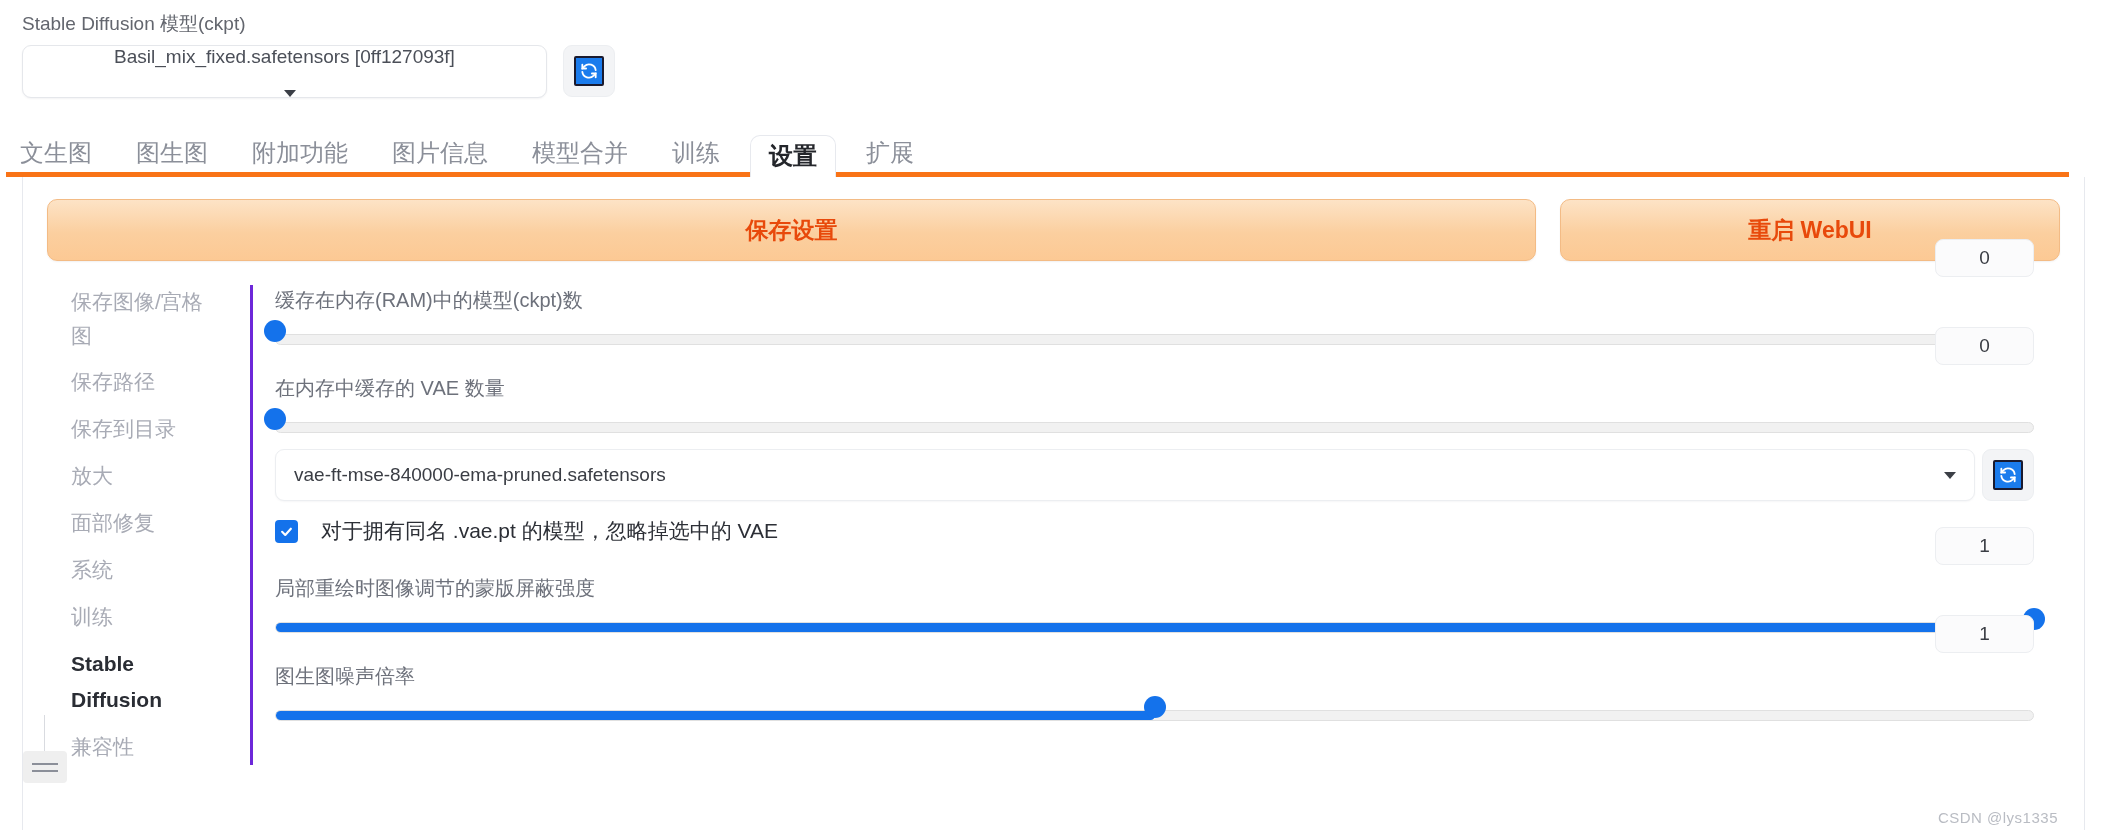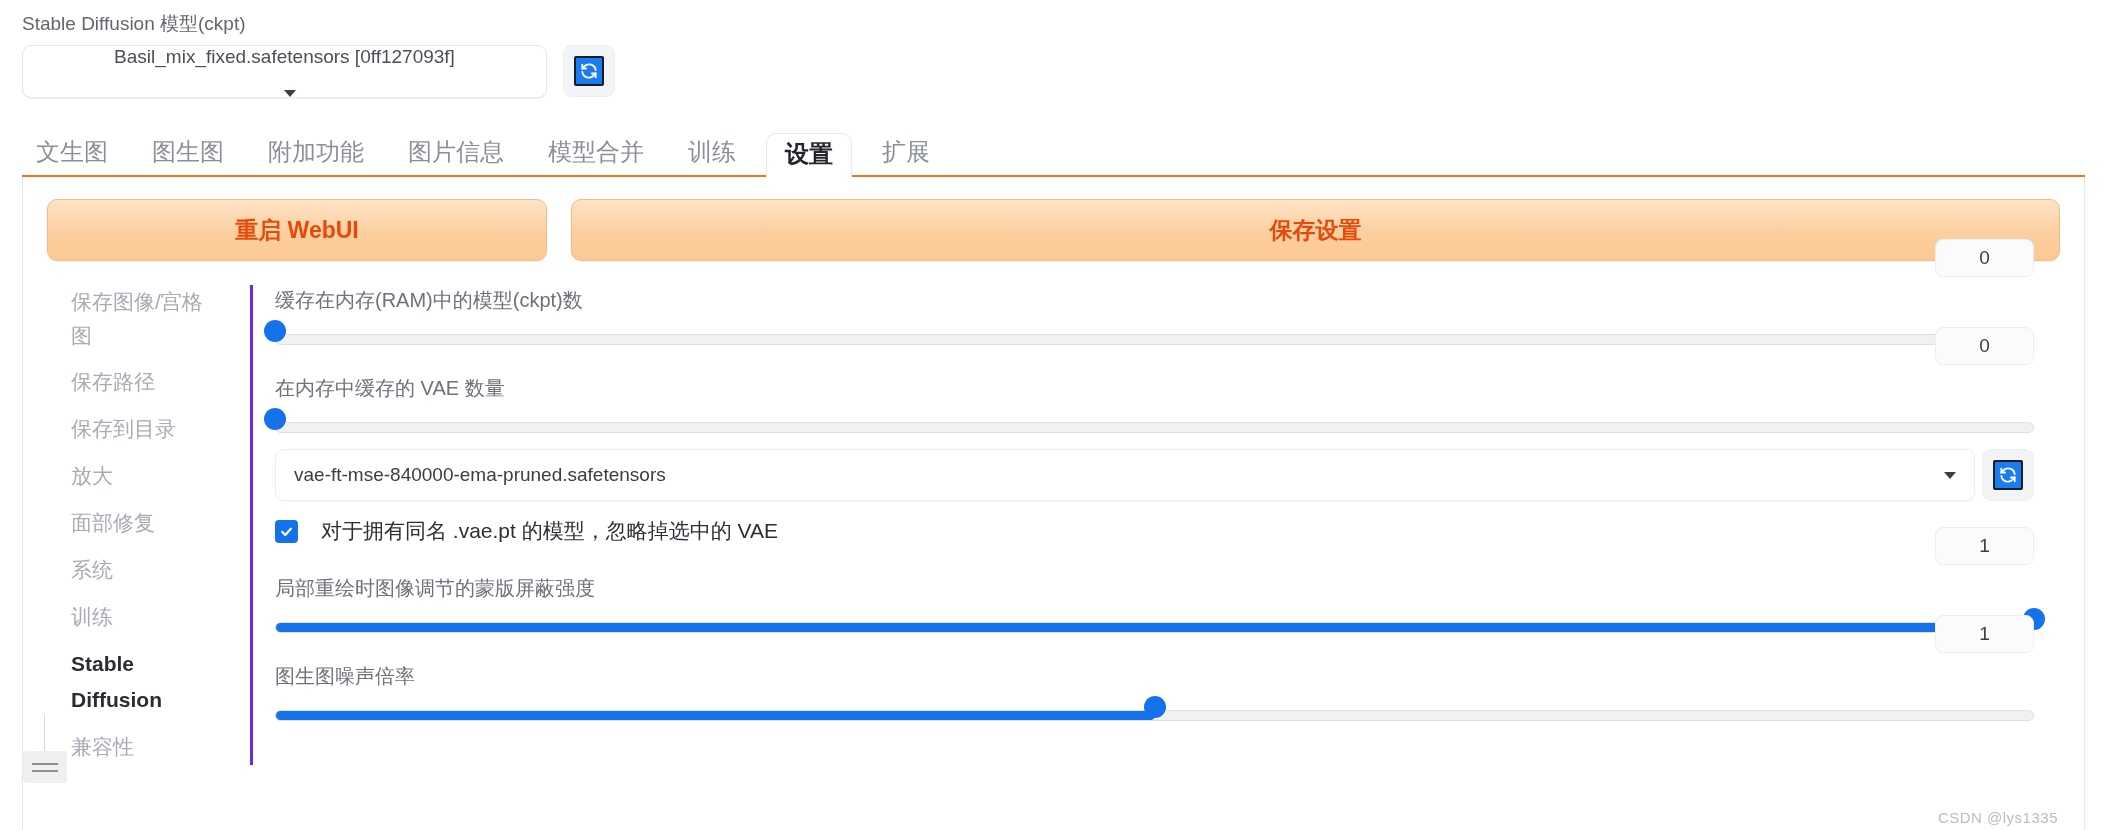--- a/index.html
+++ b/index.html
@@ -88,27 +88,27 @@
     border-radius: 2px;
     display: flex;
     align-items: center;
     justify-content: center;
   }
   .refresh-glyph svg { display: block; }
 
   
   .tabs {
     position: absolute;
-    left: 22px;
+    left: 6px;
     top: 135px;
     width: 2063px;
     height: 42px;
     display: flex;
-    align-items: center;
-    border-bottom: 2px solid #f97316;
+    align-items: flex-start;
+    border-bottom: 5px solid #f97316;
   }
   .tab {
     font-size: 24px;
     color: #8b8f99;
     padding: 4px 14px 10px 14px;
     margin-right: 16px;
     cursor: pointer;
     white-space: nowrap;
     line-height: 28px;
   }
@@ -369,22 +369,22 @@
     <div class="tab">图片信息</div>
     <div class="tab">模型合并</div>
     <div class="tab">训练</div>
     <div class="tab active">设置</div>
     <div class="tab">扩展</div>
   </div>
 
   <div class="panel">
 
     <div class="action-row">
+      <div class="btn-orange btn-save">保存设置</div>
       <div class="btn-orange btn-restart">重启 WebUI</div>
-      <div class="btn-orange btn-save">保存设置</div>
     </div>
 
 
     <div class="settings-body">
 
       <div class="sidebar">
         <div class="side-item wrap">保存图像/宫格图</div>
         <div class="side-item">保存路径</div>
         <div class="side-item">保存到目录</div>
         <div class="side-item">放大</div>

